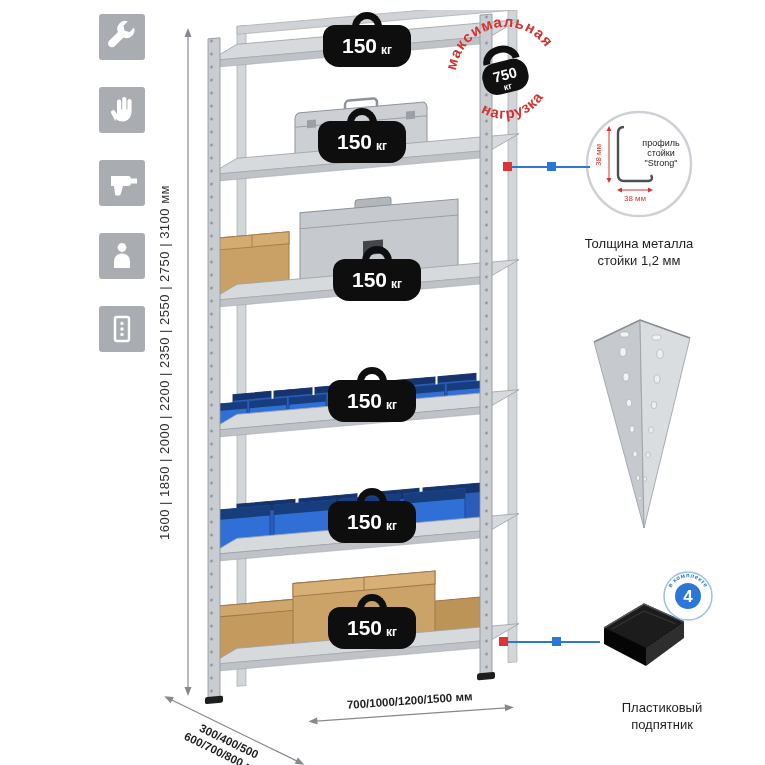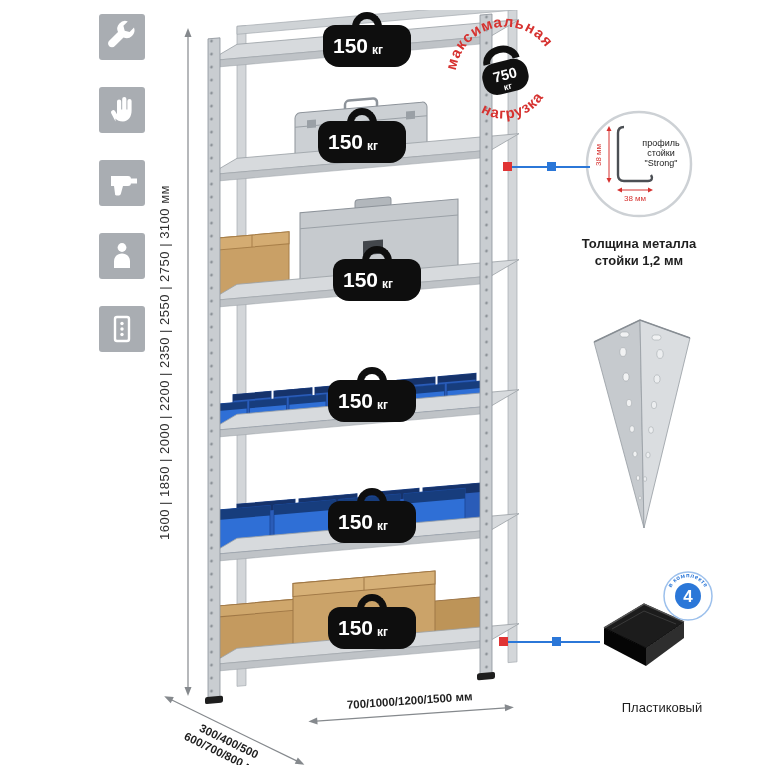--- a/index.html
+++ b/index.html
@@ -10,21 +10,21 @@
   .icon-rail{position:absolute;left:99px;top:14px;display:flex;flex-direction:column;gap:27px;}
   .tile{width:46px;height:46px;background:#a9adb2;border-radius:3px;display:flex;align-items:center;justify-content:center;}
   
   .dim-height-label{position:absolute;left:151px;top:26px;height:672px;width:26px;
       writing-mode:vertical-rl;transform:rotate(180deg);display:flex;align-items:center;justify-content:center;
       font-size:13px;color:#2f2f2f;letter-spacing:.5px;white-space:nowrap;}
   
   .badge{position:absolute;width:100px;display:flex;flex-direction:column;align-items:center;z-index:6;}
   .badge .handle{width:30px;height:18px;border:7px solid #0e0e0e;border-bottom:none;border-radius:15px 15px 0 0;box-sizing:border-box;}
   .badge .bell{margin-top:-5px;min-width:88px;height:42px;background:#0e0e0e;border-radius:12px 12px 16px 16px;
-      display:flex;align-items:center;gap:4px;padding:0 10px;box-sizing:border-box;}
+      display:flex;align-items:center;justify-content:center;gap:4px;padding:0 10px;box-sizing:border-box;}
   .badge .val{color:#fff;font-size:21px;font-weight:bold;}
   .badge .unit{color:#fff;font-size:12px;font-weight:bold;margin-top:7px;}
   
   .conn{position:absolute;height:2px;background:#2b77d8;z-index:4;}
   .sq{position:absolute;width:9px;height:9px;z-index:5;}
   .sq.red{background:#e03434;}
   .sq.blue{background:#2b77d8;}
   
   .caption{position:absolute;text-align:center;font-size:13px;line-height:1.3;color:#1e1e1e;}
   
@@ -287,21 +287,21 @@
     <path d="M26 75 l-2.5 -5 h5 z" fill="#d63230"></path>
     <text transform="rotate(-90 18 47)" x="18" y="47" font-size="8" fill="#d63230" text-anchor="middle">38 мм</text>
     <line x1="38" y1="82" x2="66" y2="82" stroke="#d63230" stroke-width="1"></line>
     <path d="M34 82 l5 -2.5 v5 z" fill="#d63230"></path>
     <path d="M70 82 l-5 -2.5 v5 z" fill="#d63230"></path>
     <text x="52" y="93" font-size="8" fill="#d63230" text-anchor="middle">38 мм</text>
     <text x="78" y="38" font-size="9" fill="#222" text-anchor="middle">профиль</text>
     <text x="78" y="48" font-size="9" fill="#222" text-anchor="middle">стойки</text>
     <text x="78" y="58" font-size="9" fill="#222" text-anchor="middle">"Strong"</text>
   </svg>
-  <div class="caption" style="left:549px;top:236px;width:180px;font-weight:bold;">
+  <div class="caption" style="left:549px;top:236px;width:180px;">
     <div>Толщина металла</div>
     <div>стойки 1,2 мм</div>
   </div>
 
   <svg class="abs" style="left:578px;top:310px;" width="134" height="224" viewBox="0 0 134 224">
     <polygon points="16,32 62,10 66,218" fill="#c6cace" stroke="#969ca2" stroke-width="0.8"></polygon>
     <polygon points="62,10 112,28 66,218" fill="#dadde0" stroke="#969ca2" stroke-width="0.8"></polygon>
     <polyline points="16,32 62,10 112,28" fill="none" stroke="#878d93" stroke-width="1.6"></polyline>
     <rect x="42" y="22" width="9" height="5" rx="2.5" fill="#f1f2f3" stroke="#9aa0a5" stroke-width="0.5"></rect>
     <rect x="74" y="25" width="9" height="5" rx="2.5" fill="#f1f2f3" stroke="#9aa0a5" stroke-width="0.5"></rect>
@@ -338,20 +338,21 @@
         <path id="arc4" d="M 10,35 A 18.5,18.5 0 1 1 42,35"></path>
       </defs>
     <text font-size="6" fill="#2b77d8" font-weight="bold" letter-spacing="0.5">
       <textPath href="#arc4" startOffset="50%" text-anchor="middle">в комплекте</textPath>
     </text>
     <circle cx="26" cy="26" r="13" fill="#2b77d8"></circle>
     <text x="26" y="32" text-anchor="middle" font-size="17" font-weight="bold" fill="#fff">4</text>
   </svg>
   <div class="caption" style="left:572px;top:700px;width:180px;">
     <div>Пластиковый</div>
+    <div>подпятник</div>
   </div>
 
   <div class="dim-rot" style="left:165px;top:690px;width:160px;transform:rotate(26deg);">
     <svg width="160" height="12">
       <line x1="10" y1="6" x2="150" y2="6" stroke="#85898d" stroke-width="1.2"></line>
       <polygon points="2,6 11,2.5 11,9.5" fill="#85898d"></polygon>
       <polygon points="158,6 149,2.5 149,9.5" fill="#85898d"></polygon>
     </svg>
     <div class="txt">300/400/500</div>
     <div class="txt">600/700/800 мм</div>

